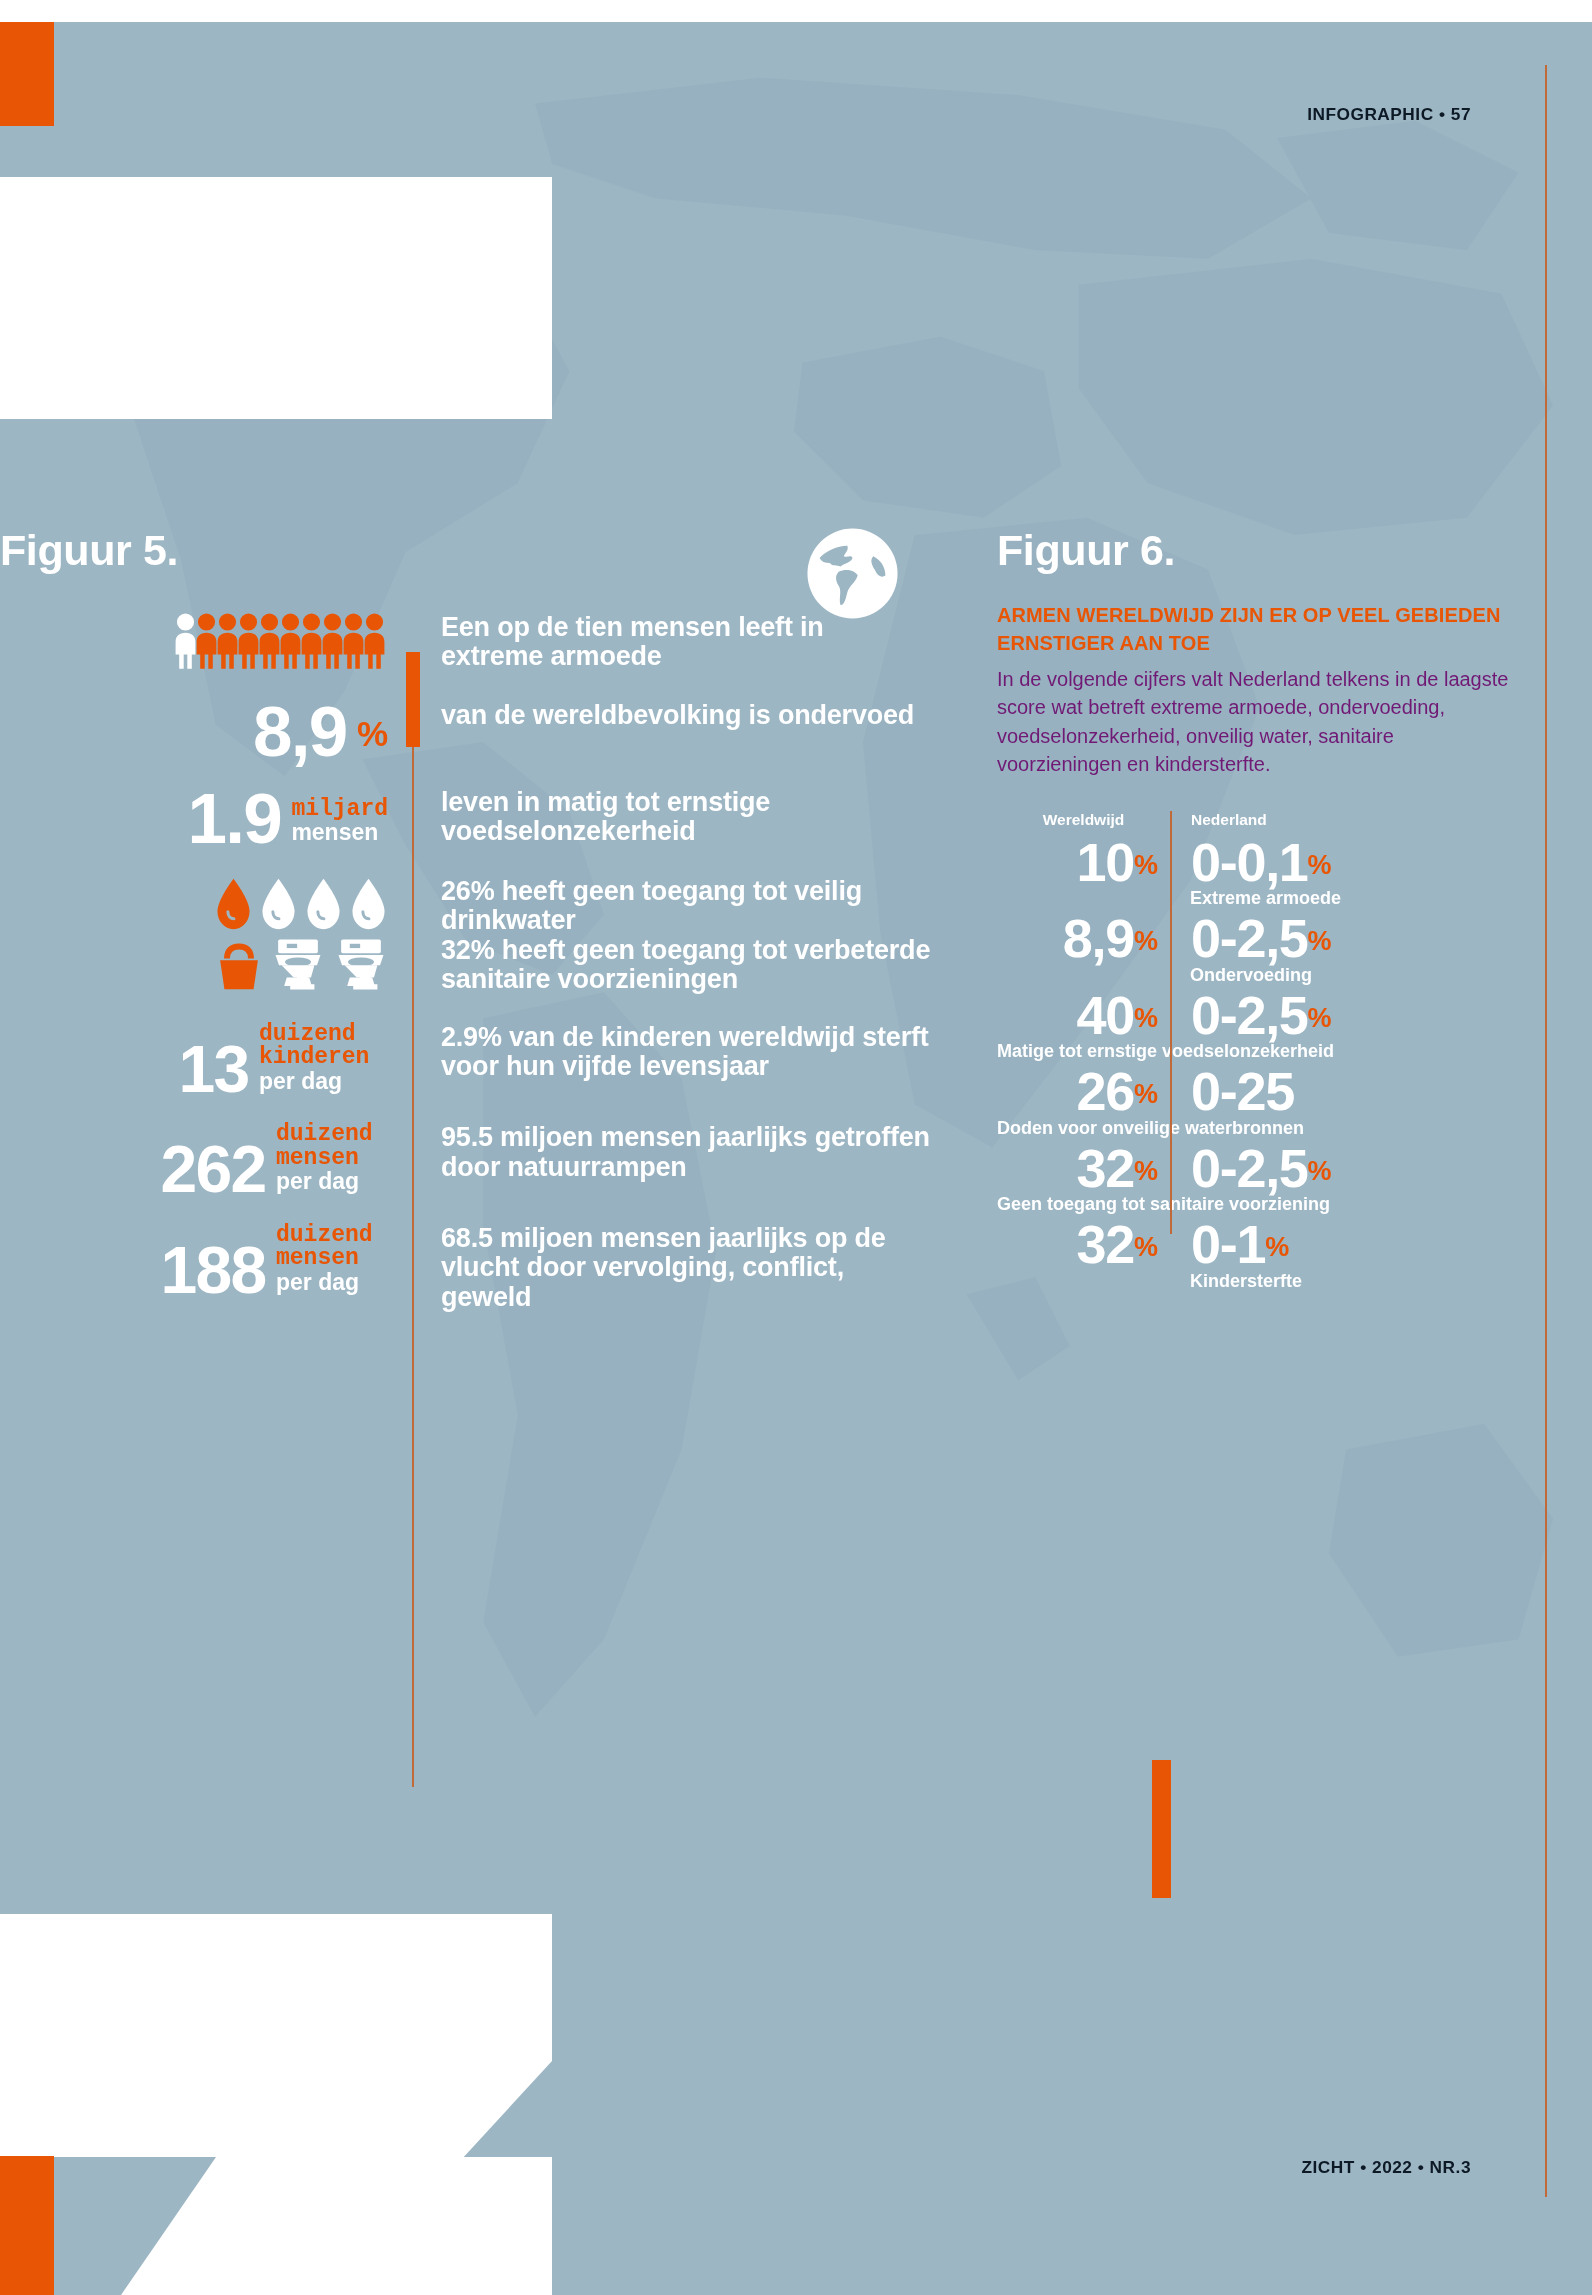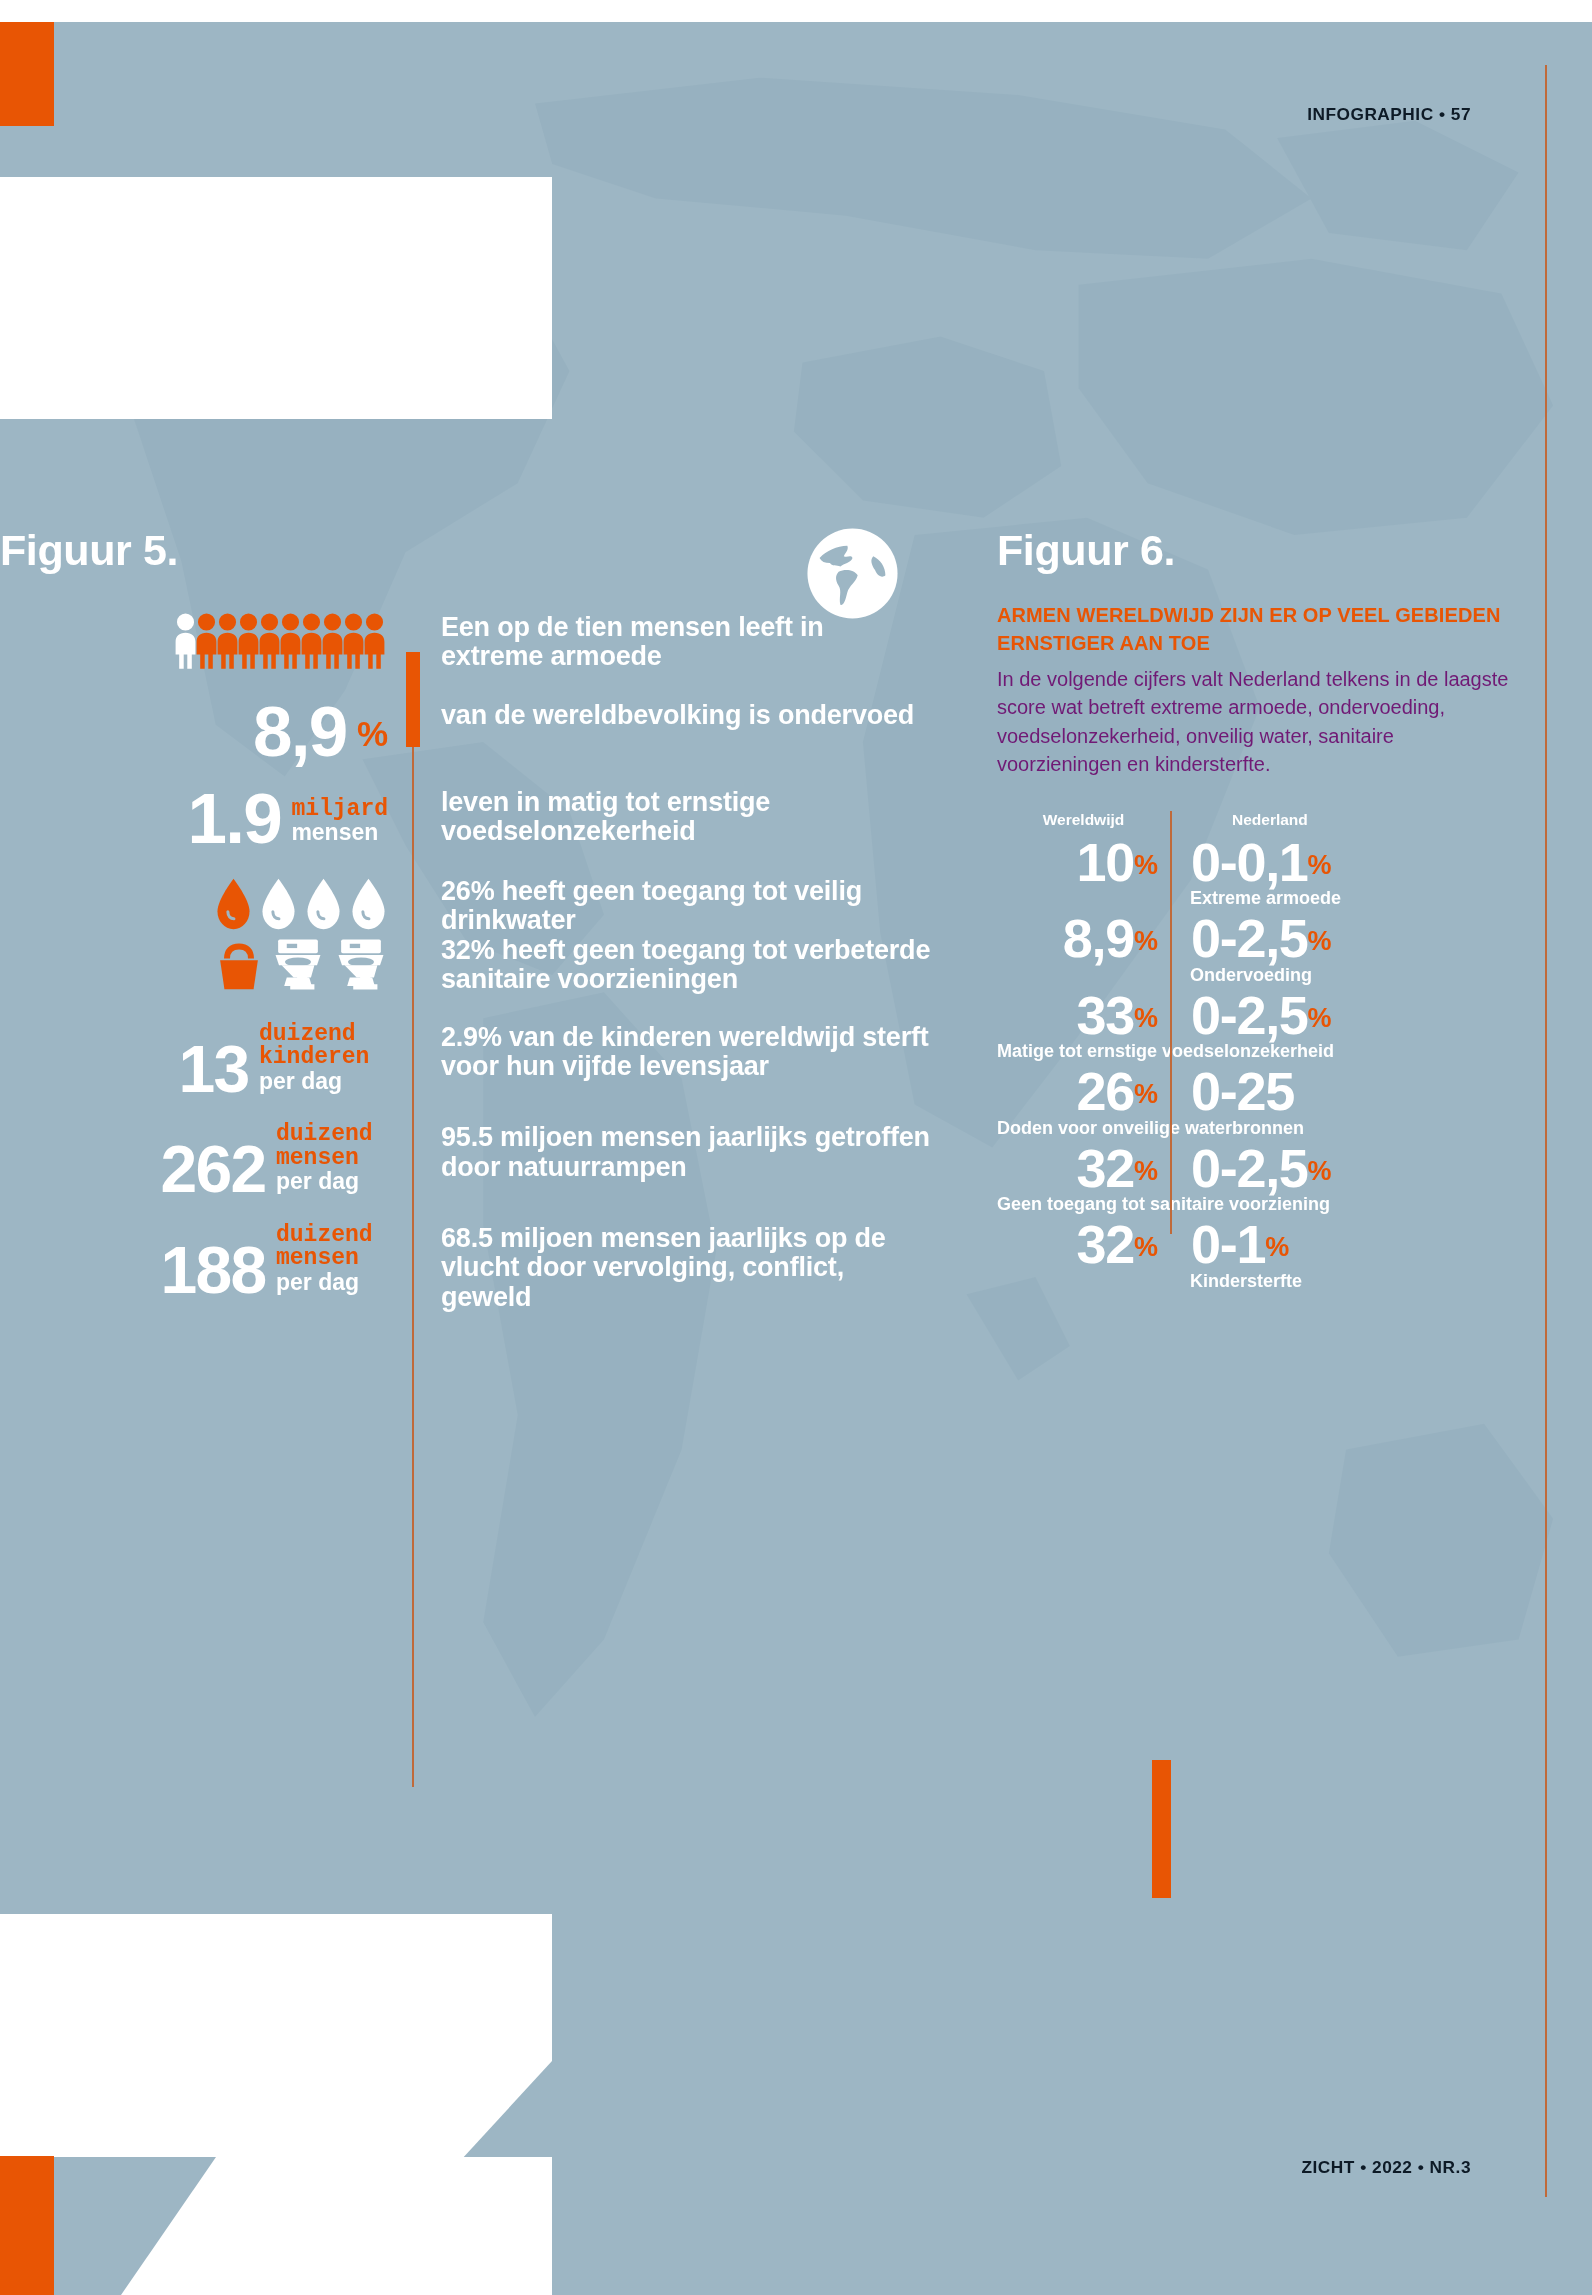--- a/index.html
+++ b/index.html
@@ -85,21 +85,21 @@
   #fig6 { position:absolute; left:997px; top:526px; width:518px; z-index:5; }
   #fig6-title { font-size:43px; font-weight:bold; color:#ffffff; letter-spacing:-0.4px; margin-bottom:26px; }
   #fig6-kicker {
     color:#e85504; font-size:20px; font-weight:bold; letter-spacing:0.1px; line-height:1.42;
     text-transform:uppercase; margin-bottom:7px;
   }
   #fig6-body { color:#701a75; font-size:20px; line-height:1.42; }
 
   #cmp { position:relative; margin-top:33px; }
   #cmp-divider { position:absolute; left:173px; top:0; width:1.7px; height:423px; background:#c06a3a; }
-  .cmp-head { display:flex; font-size:15.5px; font-weight:bold; color:#ffffff; margin-bottom:8.6px;gap:41px; }
+  .cmp-head { display:flex; font-size:15.5px; font-weight:bold; color:#ffffff; margin-bottom:8.6px; }
   .cmp-head .h1 { width:173px; text-align:center; }
   .cmp-head .h2 { padding-left:21px; }
   .cmp-row { display:flex; align-items:flex-end; }
   .cmp-w { width:173px; display:flex; justify-content:flex-end; align-items:flex-end; padding-right:12px; }
   .cmp-n { padding-left:21px; display:flex; align-items:flex-end; }
   .cmpnum { color:#ffffff; font-size:54px; font-weight:bold; line-height:.9; letter-spacing:-1.3px; }
   .cmppct { color:#e85504; font-size:27px; font-weight:bold; line-height:1.55; }
   .cmp-label { color:#ffffff; font-size:18px; font-weight:bold; margin:1.7px 0 5.2px 0; }
   .cmp-label.ind { padding-left:193px; }
 
@@ -361,21 +361,21 @@
       </div>
       <div class="cmp-n">
         <span class="cmpnum">0-2,5</span>
         <span class="cmppct">%</span>
       </div>
     </div>
     <div class="cmp-label ind">Ondervoeding</div>
 
     <div class="cmp-row">
       <div class="cmp-w">
-        <span class="cmpnum">33</span>
+        <span class="cmpnum">40</span>
         <span class="cmppct">%</span>
       </div>
       <div class="cmp-n">
         <span class="cmpnum">0-2,5</span>
         <span class="cmppct">%</span>
       </div>
     </div>
     <div class="cmp-label">Matige tot ernstige voedselonzekerheid</div>
 
     <div class="cmp-row">

